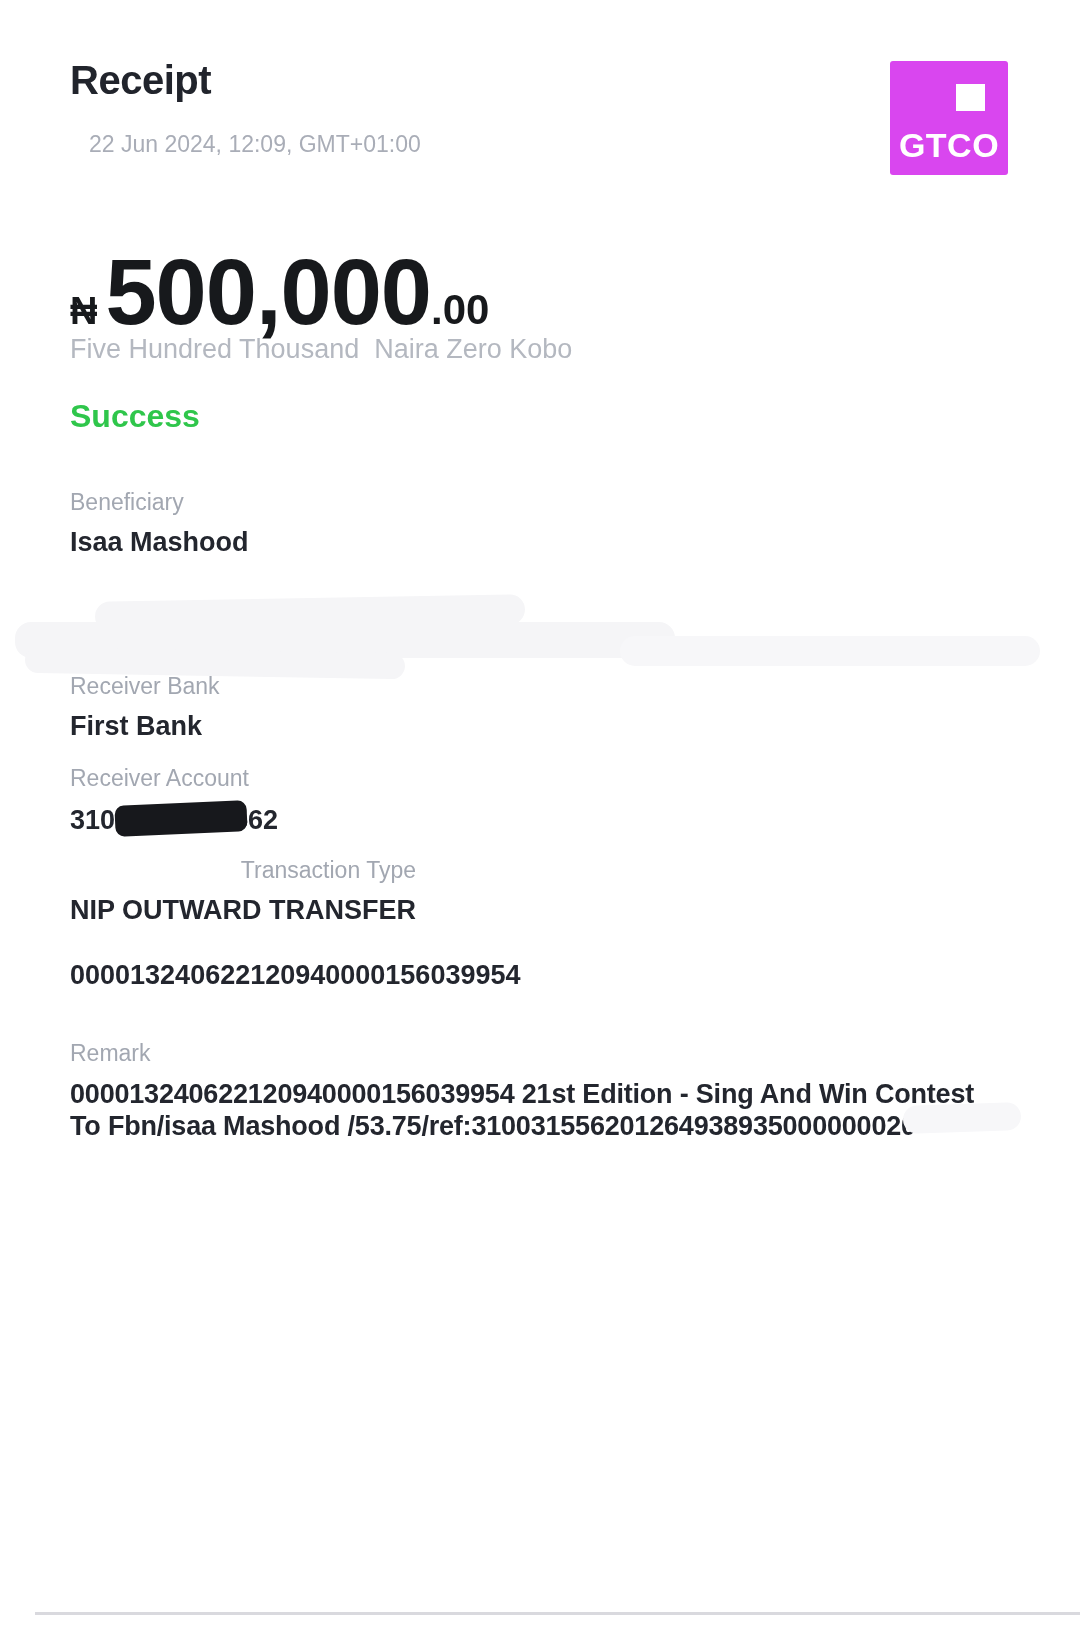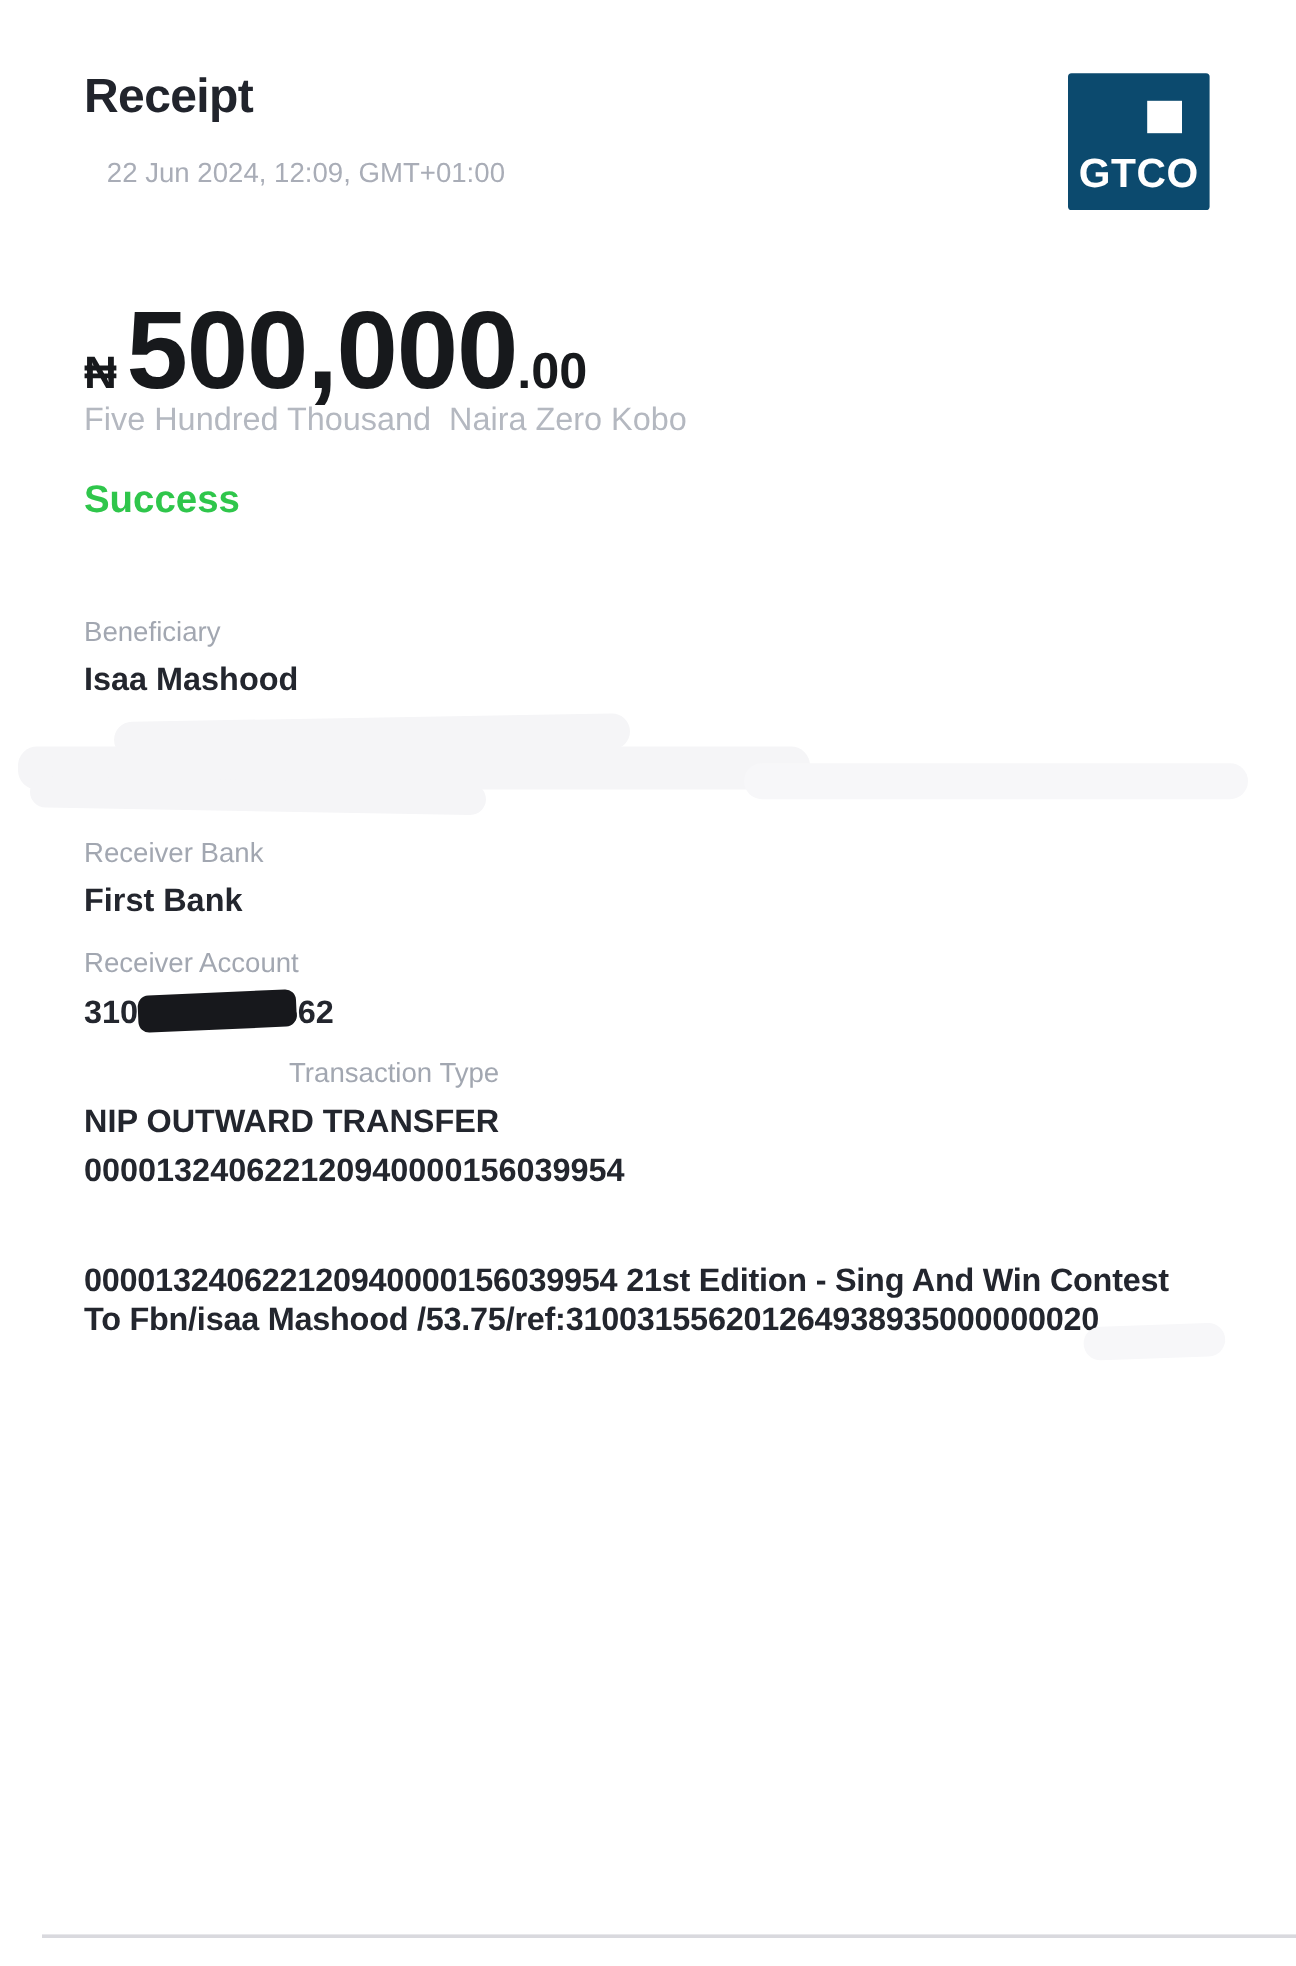--- a/index.html
+++ b/index.html
@@ -22,21 +22,21 @@
   }
   .datetime {
     position: absolute; left: 70px; top: 131px;
     font-size: 23px; color: #a9adb7; font-weight: 400; margin-left: 19px;
   }
 
   
   .logo {
     position: absolute; left: 890px; top: 61px;
     width: 118px; height: 114px;
-    background: #0c4a6e; border-radius: 3px;
+    background: #d946ef; border-radius: 3px;
   }
   .logo .sq {
     position: absolute; left: 66px; top: 23px;
     width: 29px; height: 27px; background: #ffffff;
   }
   .logo .logo-text {
     position: absolute; left: 0; right: 0; bottom: 10px;
     text-align: center; color: #ffffff;
     font-size: 34px; font-weight: 700; letter-spacing: 0.5px;
   }
@@ -61,21 +61,21 @@
   }
 
   
   .status {
     position: absolute; left: 70px; top: 398px;
     font-size: 32px; font-weight: 700; color: #2fc64b;
   }
 
   
   .field { position: absolute; left: 70px; }
-  .field .label { font-size: 23px; color: #a2a7b1; font-weight: 400; margin-top: 24px; }
+  .field .label { font-size: 23px; color: #a2a7b1; font-weight: 400; }
   .field .value { font-size: 27px; font-weight: 700; color: #23262e; margin-top: 11px; }
 
   .f-beneficiary { top: 489px; }
   .f-receiver-bank { top: 673px; }
   .f-receiver-account { top: 765px; }
   .f-transaction-type { top: 857px; text-align: right; }
   .f-sessionid { top: 949px; }
   .f-remark { top: 1040px; width: 940px; }
   .f-remark .value { line-height: 32px; letter-spacing: -0.2px; }
 
@@ -158,20 +158,21 @@
   <div class="field f-transaction-type">
     <div class="label">Transaction Type</div>
     <div class="value">NIP OUTWARD TRANSFER</div>
   </div>
 
   <div class="field f-sessionid">
     <div class="value">000013240622120940000156039954</div>
   </div>
 
   <div class="field f-remark">
+    <div class="label">Remark</div>
     <div class="value">000013240622120940000156039954 21st Edition - Sing And Win Contest To Fbn/isaa Mashood /53.75/ref:310031556201264938935000000020</div>
   </div>
 
   <div class="remark-smudge"></div>
 
   <div class="divider"></div>
 
 </div>
 
 </body></html>

